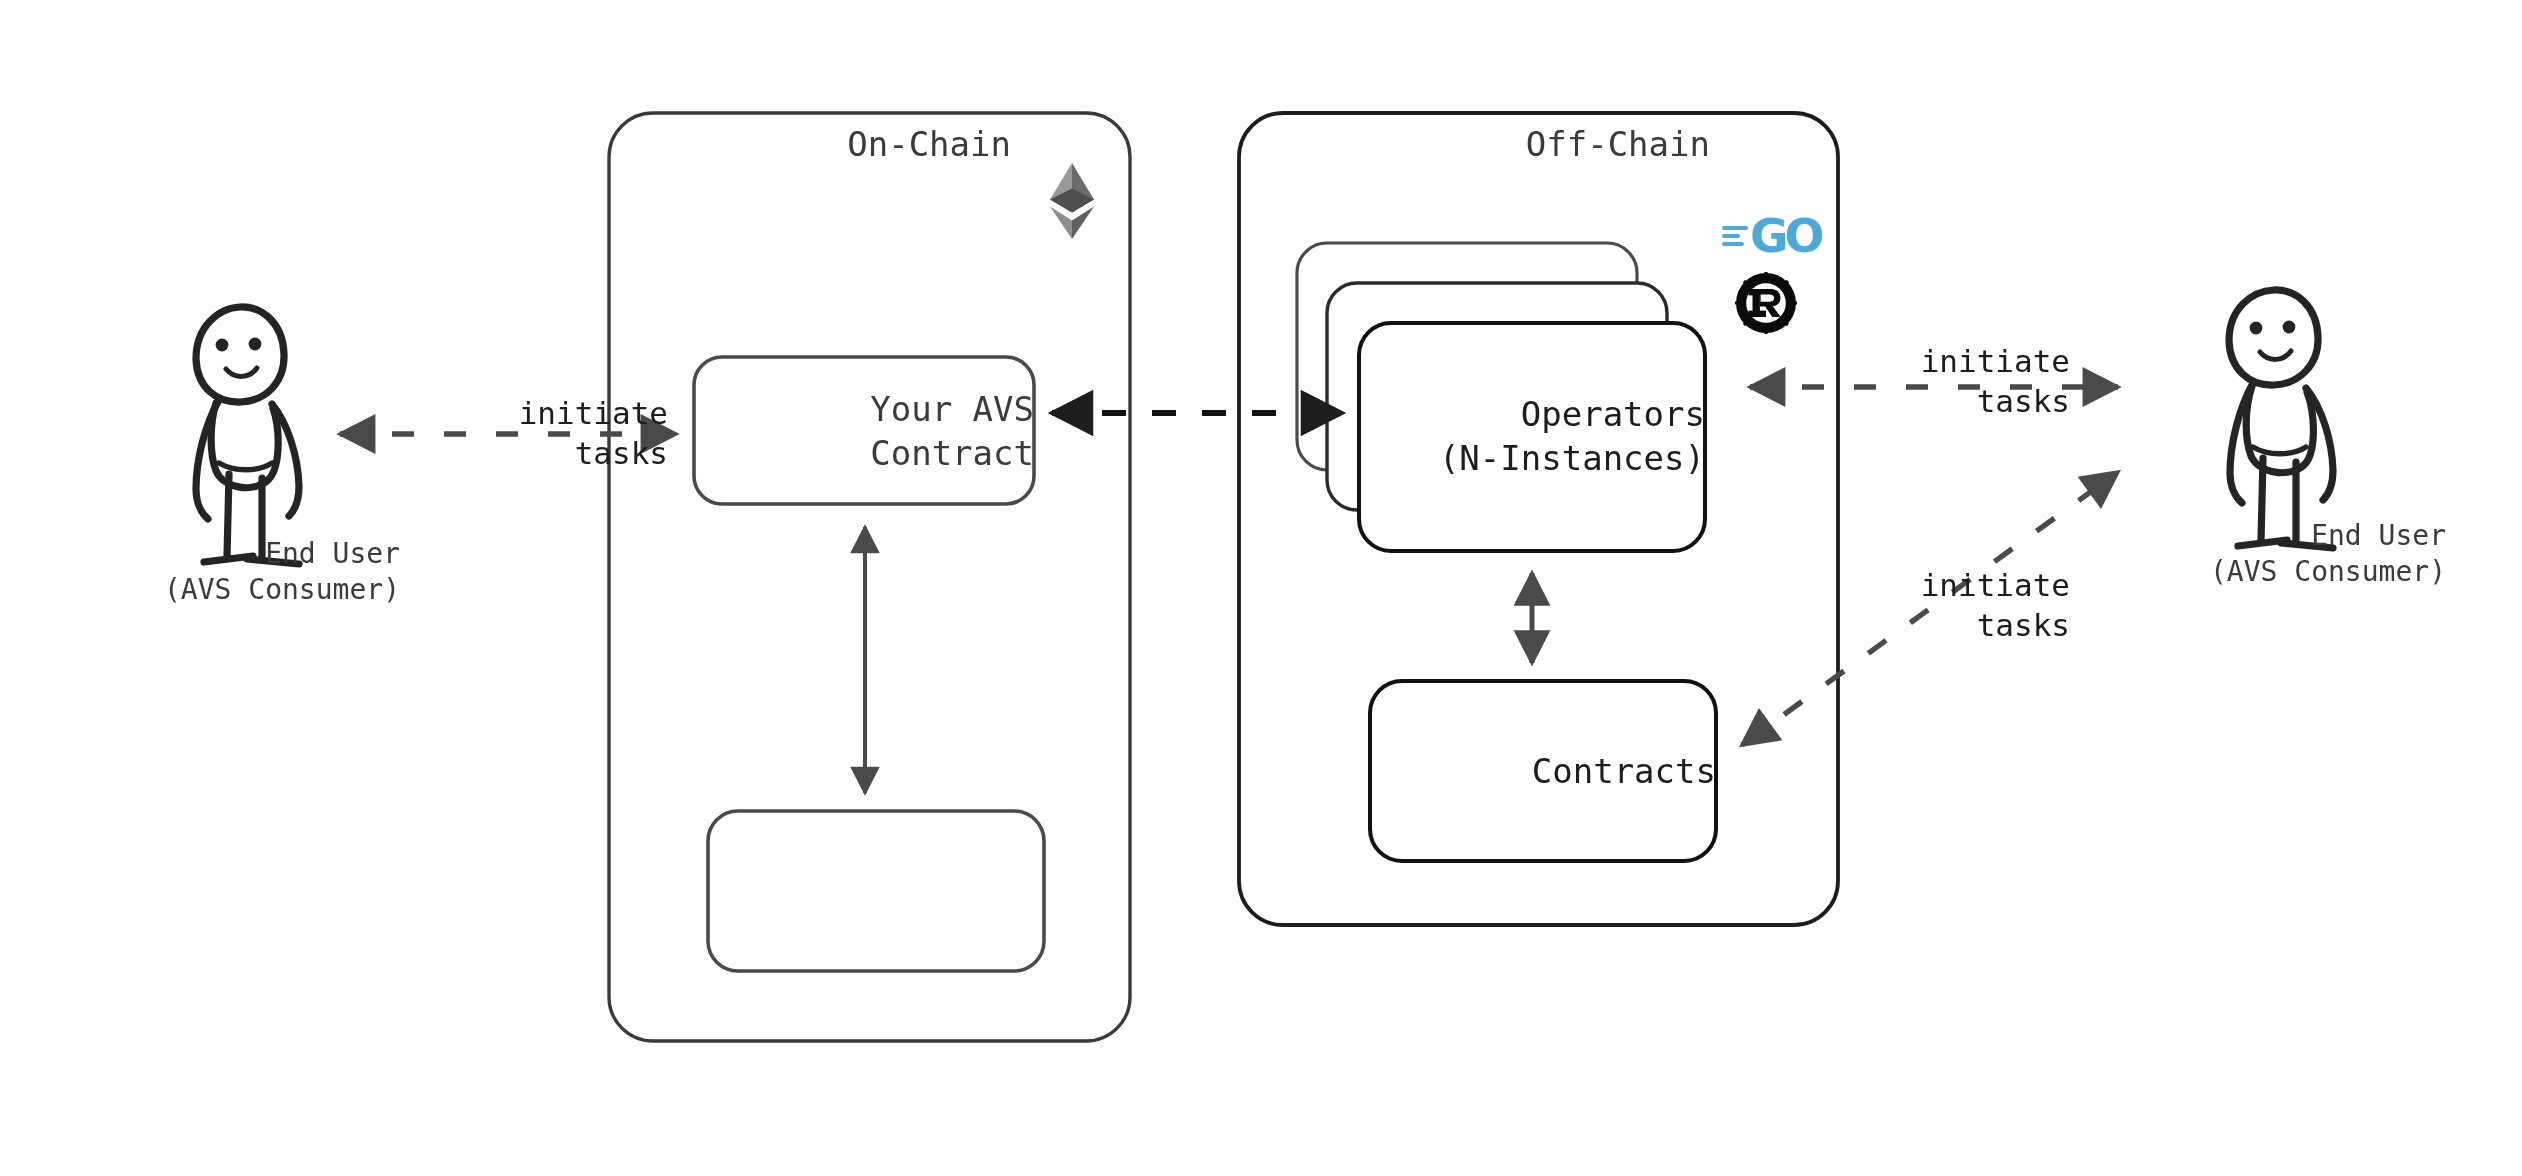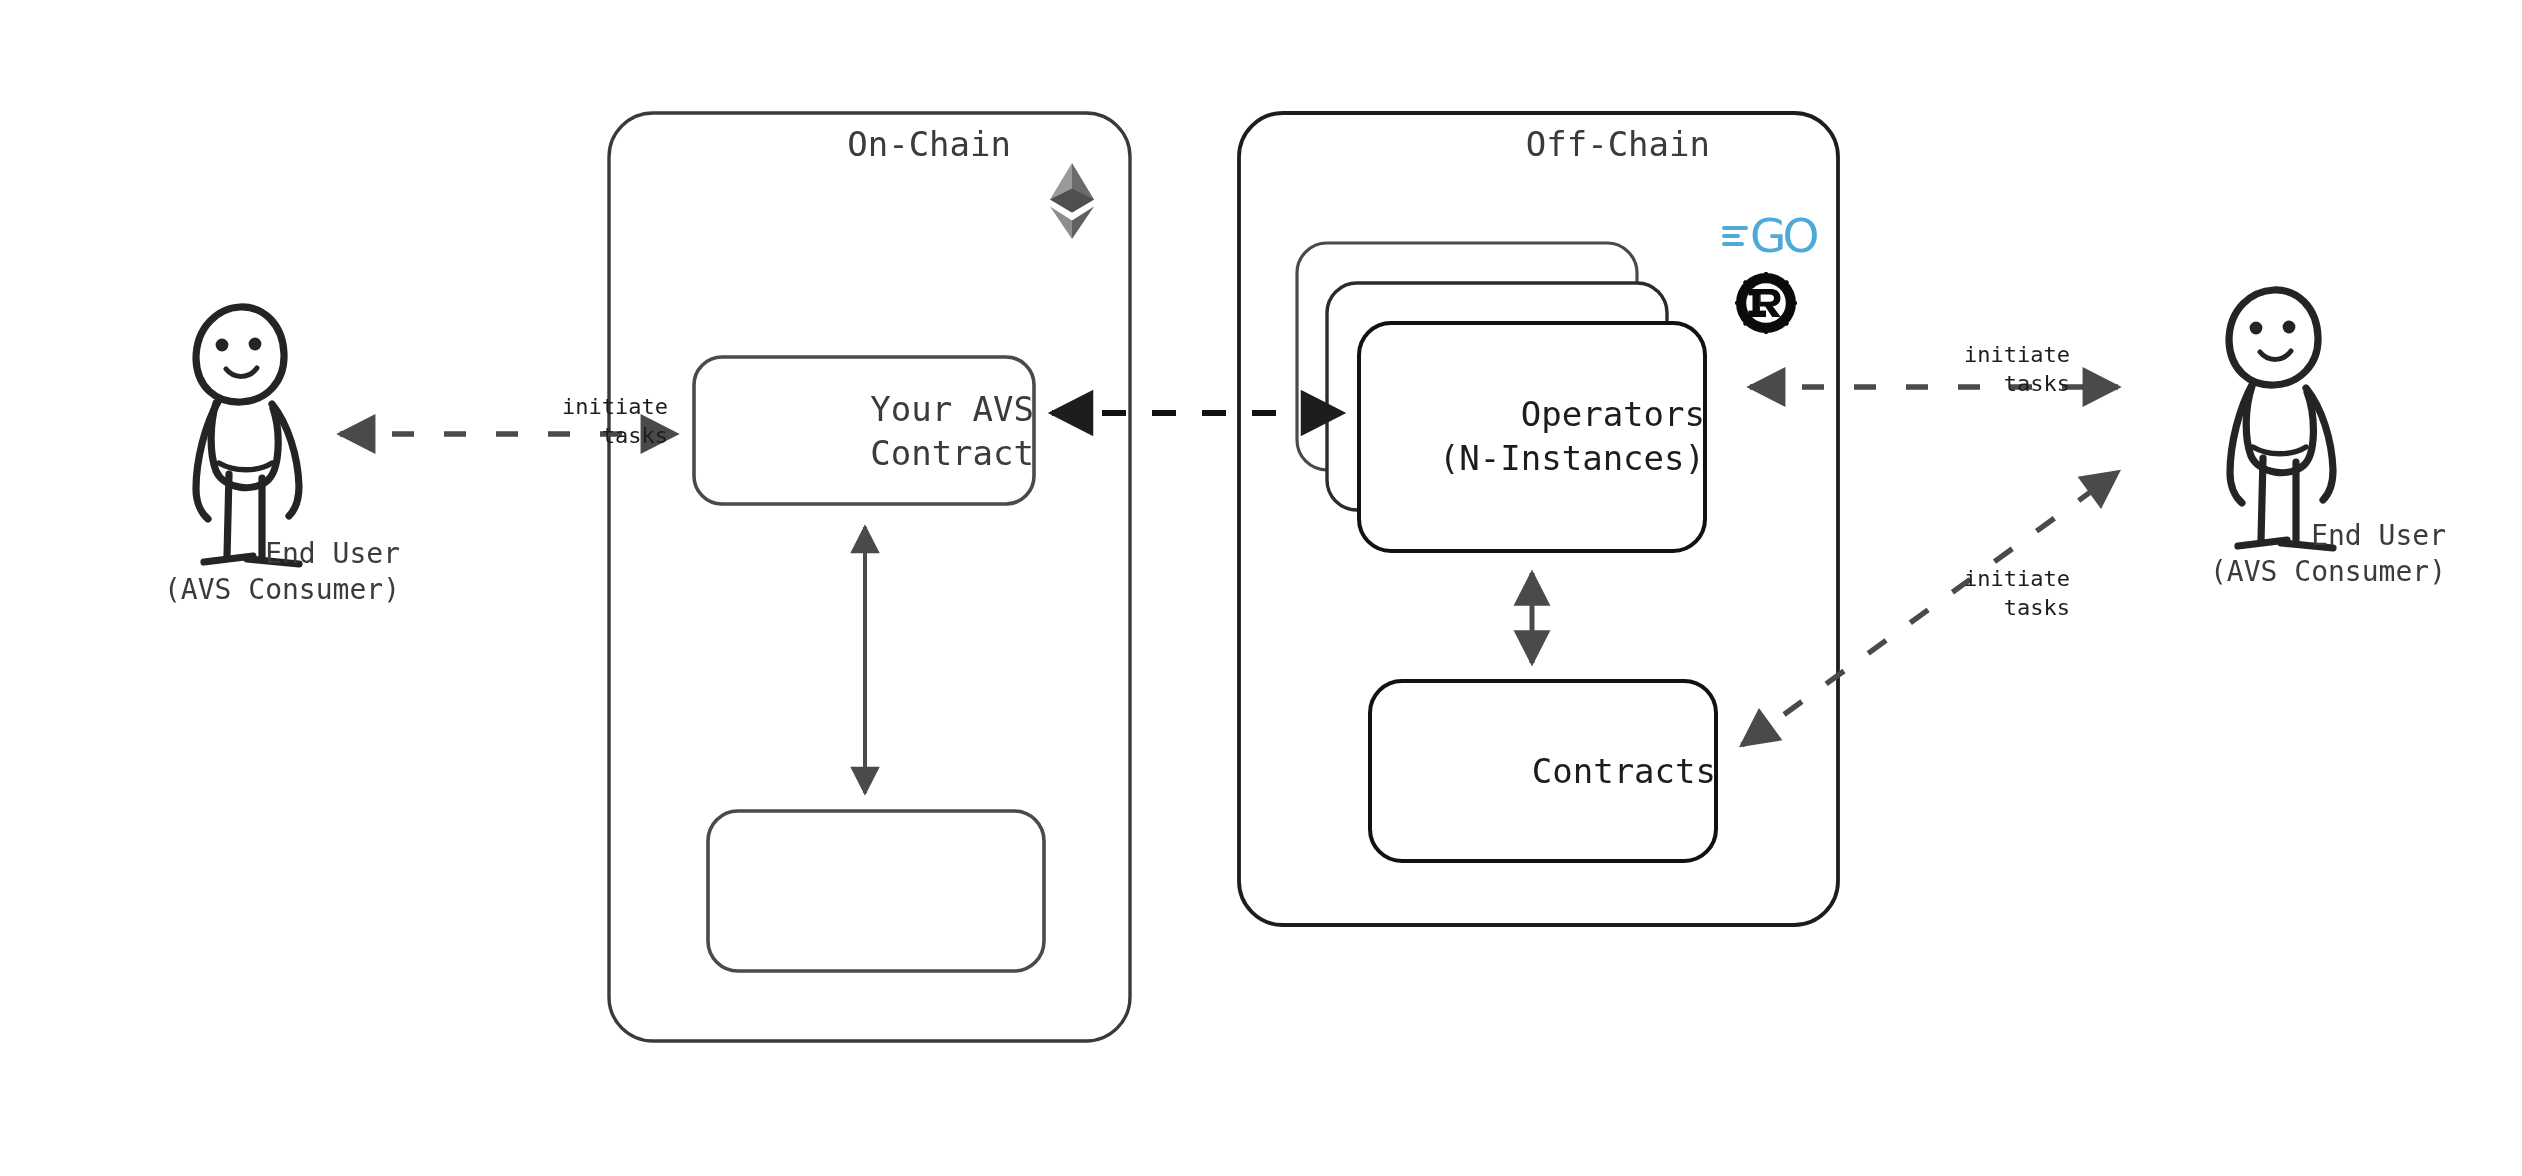--- a/index.html
+++ b/index.html
@@ -30,21 +30,21 @@
     color: #3b3b3b;
     font-family: "DejaVu Sans Mono", "Liberation Mono", monospace;
     text-align: right;
     white-space: pre;
     line-height: 1.30;
     pointer-events: none;
   }
   .lbl-dark { color: #1d1d1d; }
   .t-group { font-size: 34px; }
   .t-node  { font-size: 34px; }
-  .t-edge  { font-size: 22px; }
+  .t-edge  { font-size: 31px; }
   .t-actor { font-size: 28px; }
 
   .logo { position: absolute; }
 
   
   .ts-badge {
     width: 60px; height: 60px;
     border-radius: 8px;
     display: flex; align-items: flex-end; justify-content: center;
     font-family: "DejaVu Sans", "Liberation Sans", sans-serif;
@@ -52,21 +52,21 @@
     font-size: 36px;
     color: #ffffff;
     letter-spacing: -1px;
     box-sizing: border-box;
     padding-bottom: 2px;
   }
   
   .go-wrap { display: flex; align-items: center; }
   .go-text {
     font-family: "DejaVu Sans", "Liberation Sans", sans-serif;
-    font-weight: normal;
+    font-weight: bold;
     font-size: 47px;
     letter-spacing: -4px;
     line-height: 1;
   }
   .go-lines { display: flex; flex-direction: column; gap: 4px; margin-right: 2px; }
   .go-lines i { display: block; height: 4px; border-radius: 2px; }
 </style>
 </head>
 <body>
 

